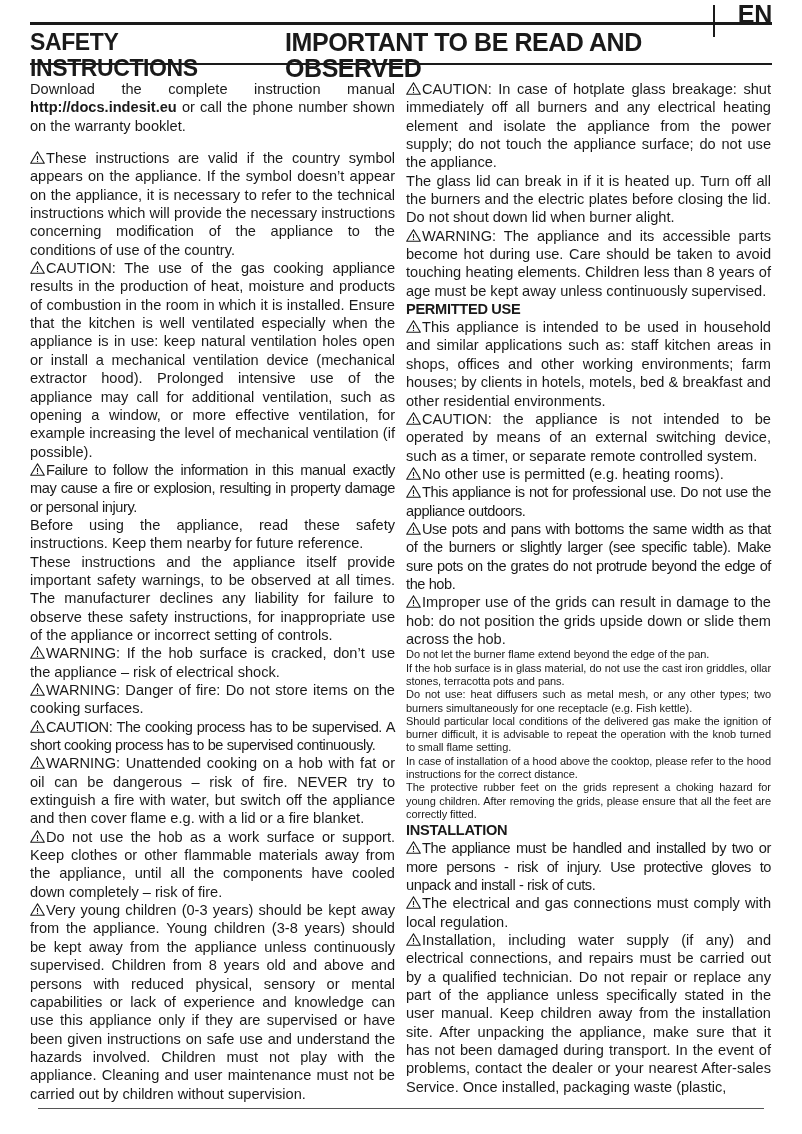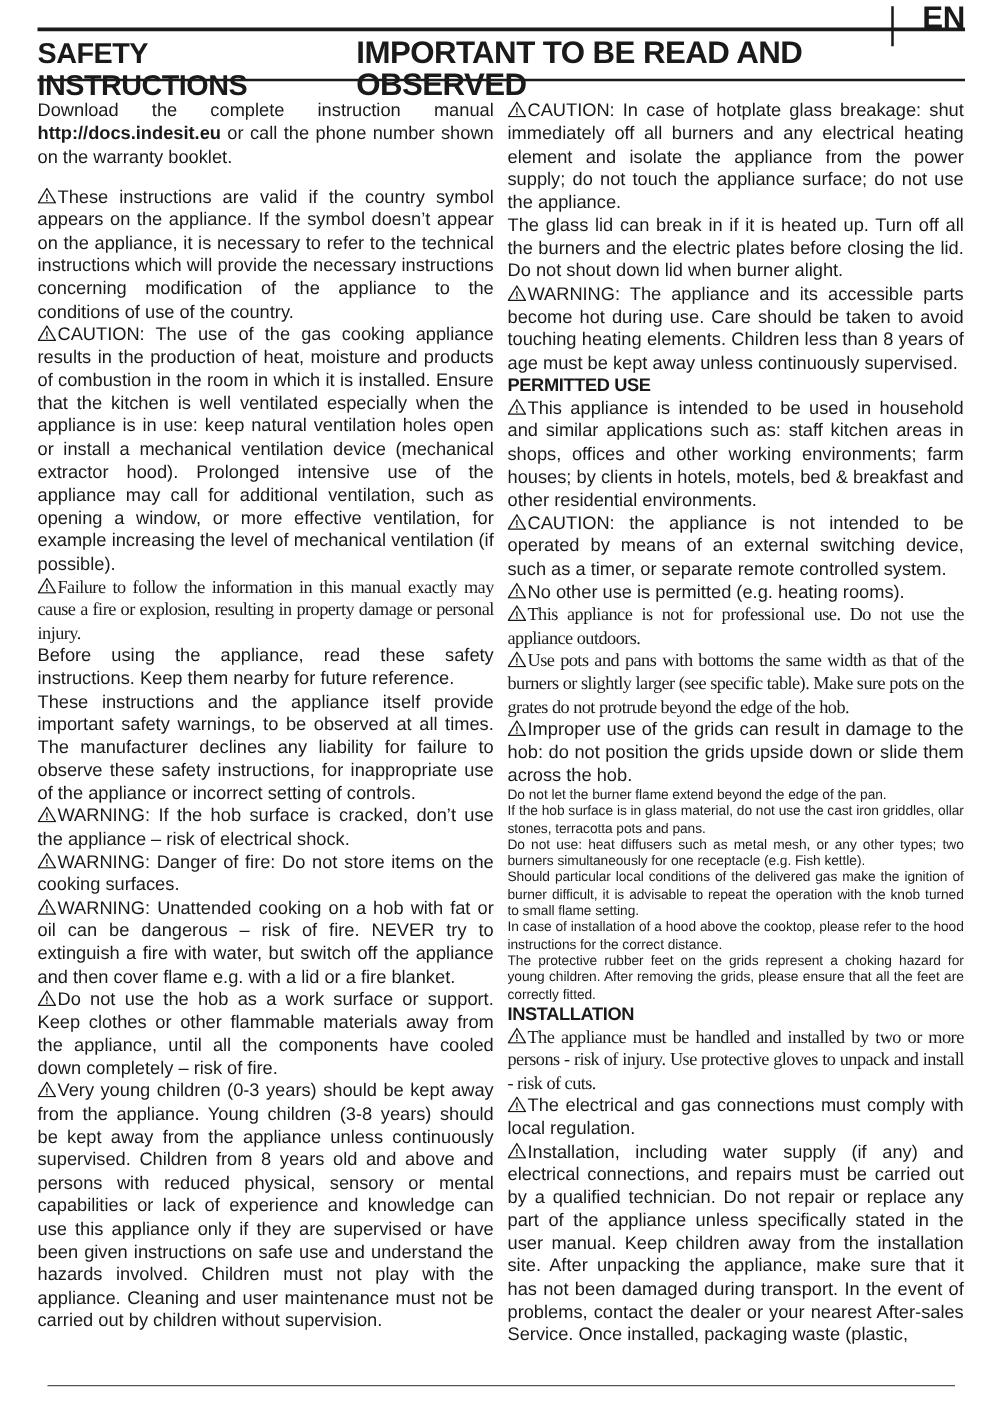--- a/index.html
+++ b/index.html
@@ -98,21 +98,21 @@
   p {
     margin: 0;
     font-size: 14.6px;
     line-height: 18.35px;
     text-align: justify;
     text-justify: inter-word;
     -webkit-hyphens: none;
     hyphens: none;
   }
   p.nojust { text-align: left; }
-  p.tight  { letter-spacing: -0.42px; font-family: Liberation Serif, serif; }
+  p.tight  { letter-spacing: -0.42px; }
   p.gap-before { margin-top: 14px; }
 
   .bold { font-weight: bold; }
 
   .small {
     font-size: 11px;
     line-height: 13.3px;
     letter-spacing: -0.05px;
     text-align: justify;
   }
@@ -196,20 +196,25 @@
               <rect x="6.95" y="5.0" width="1.1" height="4.1" fill="#1a1a1a"></rect>
               <rect x="6.95" y="10.0" width="1.1" height="1.1" fill="#1a1a1a"></rect>
             </svg></span><span>WARNING: If the hob surface is cracked, don’t use the appliance – risk of electrical shock.</span></p>
 
       <p><span class="warn"><svg viewBox="0 0 15 13">
               <path d="M7.5 0.8 L14.3 12.3 L0.7 12.3 Z" fill="none" stroke="#1a1a1a" stroke-width="1.1" stroke-linejoin="round"></path>
               <rect x="6.95" y="5.0" width="1.1" height="4.1" fill="#1a1a1a"></rect>
               <rect x="6.95" y="10.0" width="1.1" height="1.1" fill="#1a1a1a"></rect>
             </svg></span><span>WARNING: Danger of fire: Do not store items on the cooking surfaces.</span></p>
 
+      <p class="tight"><span class="warn"><svg viewBox="0 0 15 13">
+              <path d="M7.5 0.8 L14.3 12.3 L0.7 12.3 Z" fill="none" stroke="#1a1a1a" stroke-width="1.1" stroke-linejoin="round"></path>
+              <rect x="6.95" y="5.0" width="1.1" height="4.1" fill="#1a1a1a"></rect>
+              <rect x="6.95" y="10.0" width="1.1" height="1.1" fill="#1a1a1a"></rect>
+            </svg></span><span>CAUTION: The cooking process has to be supervised. A short cooking process has to be supervised continuously.</span></p>
 
       <p><span class="warn"><svg viewBox="0 0 15 13">
               <path d="M7.5 0.8 L14.3 12.3 L0.7 12.3 Z" fill="none" stroke="#1a1a1a" stroke-width="1.1" stroke-linejoin="round"></path>
               <rect x="6.95" y="5.0" width="1.1" height="4.1" fill="#1a1a1a"></rect>
               <rect x="6.95" y="10.0" width="1.1" height="1.1" fill="#1a1a1a"></rect>
             </svg></span><span>WARNING: Unattended cooking on a hob with fat or oil can be dangerous – risk of fire. NEVER try to extinguish a fire with water, but switch off the appliance and then cover flame e.g. with a lid or a fire blanket.</span></p>
 
       <p><span class="warn"><svg viewBox="0 0 15 13">
               <path d="M7.5 0.8 L14.3 12.3 L0.7 12.3 Z" fill="none" stroke="#1a1a1a" stroke-width="1.1" stroke-linejoin="round"></path>
               <rect x="6.95" y="5.0" width="1.1" height="4.1" fill="#1a1a1a"></rect>

